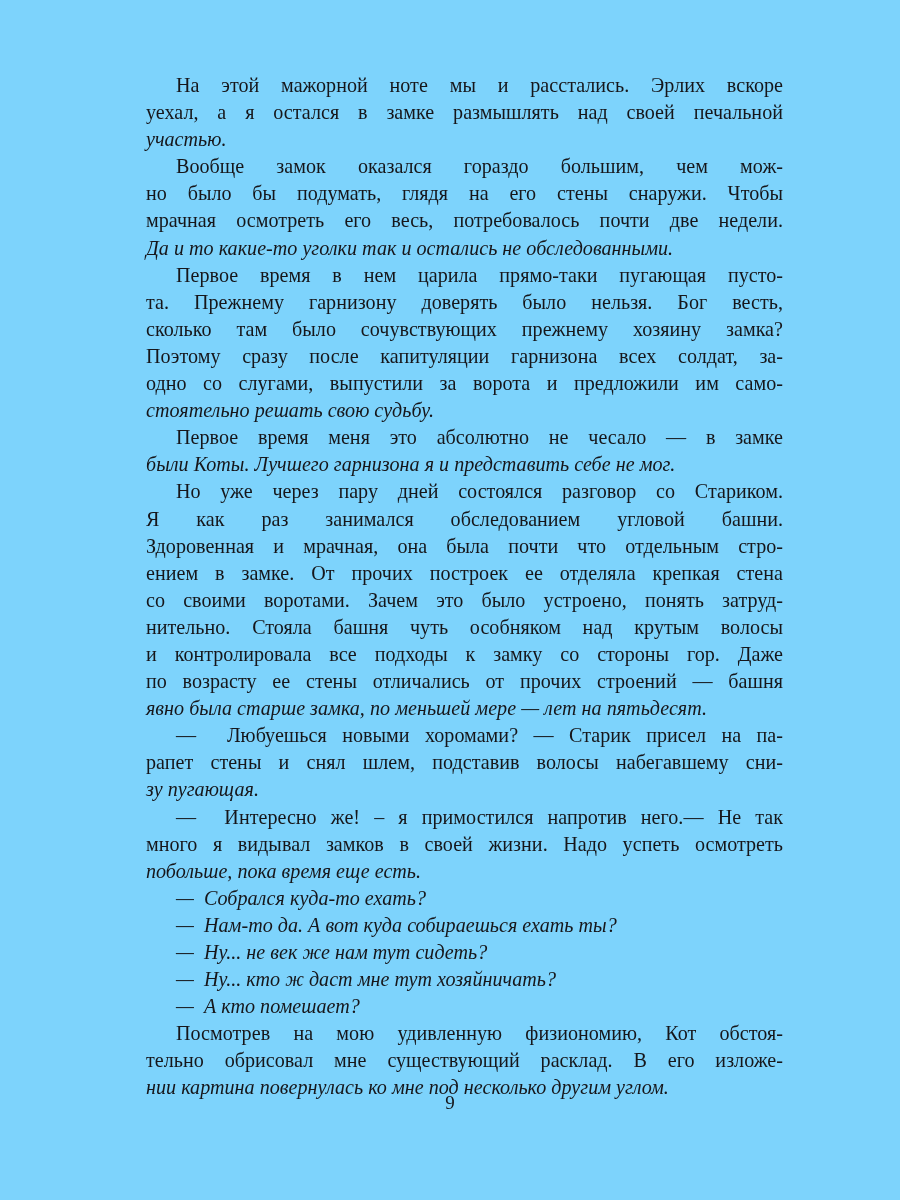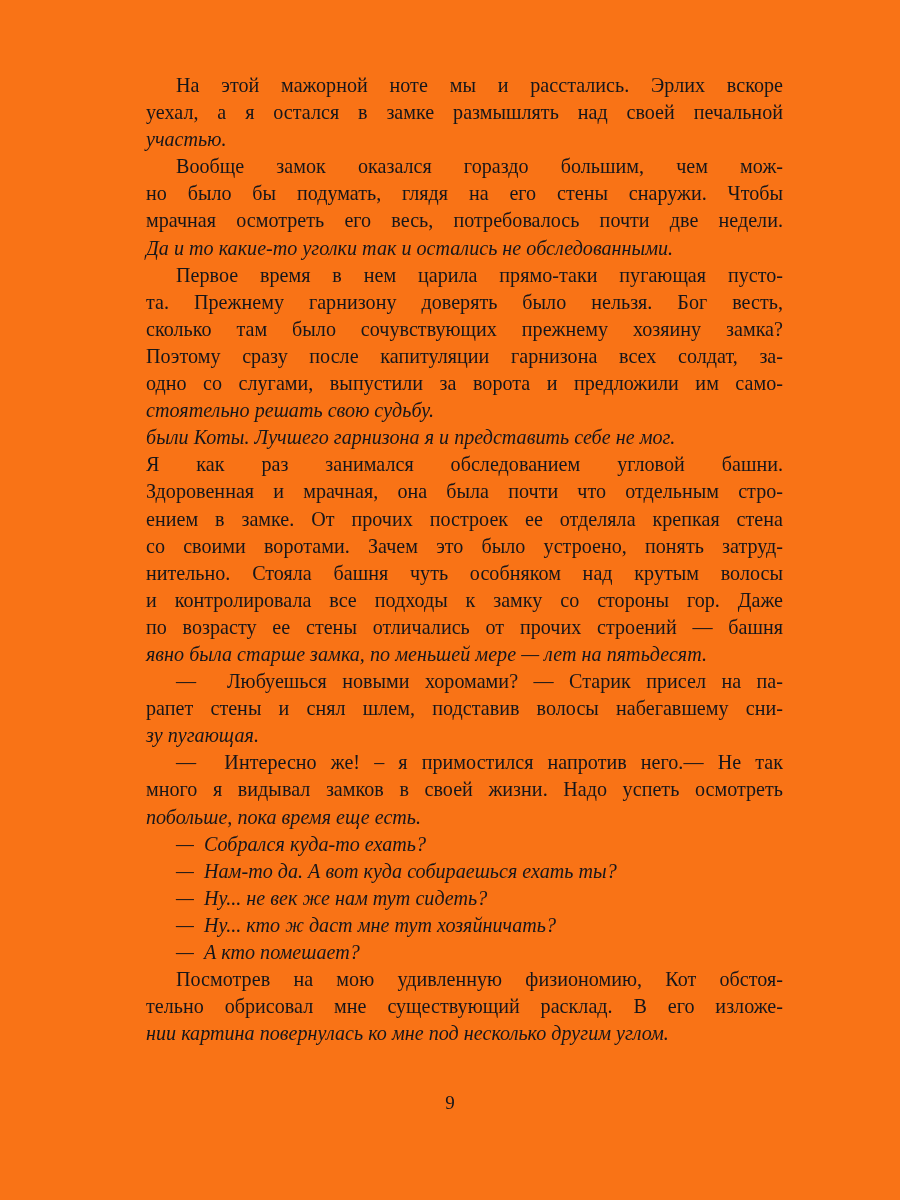--- a/index.html
+++ b/index.html
@@ -5,21 +5,21 @@
 <style>
   html, body {
     margin: 0;
     padding: 0;
     background: #ffffff;
   }
   .page {
     position: relative;
     width: 900px;
     height: 1200px;
-    background: #f97316;
+    background: #7dd3fc;
     overflow: hidden;
     font-family: "Liberation Serif", "DejaVu Serif", serif;
     color: #16161a;
     -webkit-font-smoothing: antialiased;
   }
   .text-block {
     position: absolute;
     left: 146px;
     top: 72px;
     width: 637px;
@@ -78,23 +78,25 @@
       </p>
       <p class="para">
         <span class="line indent">Первое время в нем царила прямо-таки пугающая пусто-</span>
         <span class="line">та.  Прежнему  гарнизону  доверять  было  нельзя.  Бог  весть,</span>
         <span class="line">сколько там было сочувствующих прежнему хозяину замка?</span>
         <span class="line">Поэтому сразу после капитуляции гарнизона всех солдат, за-</span>
         <span class="line">одно со слугами, выпустили за ворота и предложили им само-</span>
         <span class="line last">стоятельно решать свою судьбу.</span>
       </p>
       <p class="para">
+        <span class="line indent">Первое  время  меня  это  абсолютно  не  чесало  —  в  замке</span>
         <span class="line last">были Коты. Лучшего гарнизона я и представить себе не мог.</span>
       </p>
       <p class="para">
+        <span class="line indent">Но уже через пару дней состоялся разговор со Стариком.</span>
         <span class="line">Я   как   раз   занимался   обследованием   угловой   башни.</span>
         <span class="line">Здоровенная и мрачная, она была почти что отдельным стро-</span>
         <span class="line">ением в замке. От прочих построек ее отделяла крепкая стена</span>
         <span class="line">со своими воротами. Зачем это было устроено, понять затруд-</span>
         <span class="line">нительно. Стояла башня чуть особняком над крутым волосы</span>
         <span class="line">и контролировала все подходы к замку со стороны гор. Даже</span>
         <span class="line">по возрасту ее стены отличались от прочих строений — башня</span>
         <span class="line last">явно была старше замка, по меньшей мере — лет на пятьдесят.</span>
       </p>
       <p class="para">

